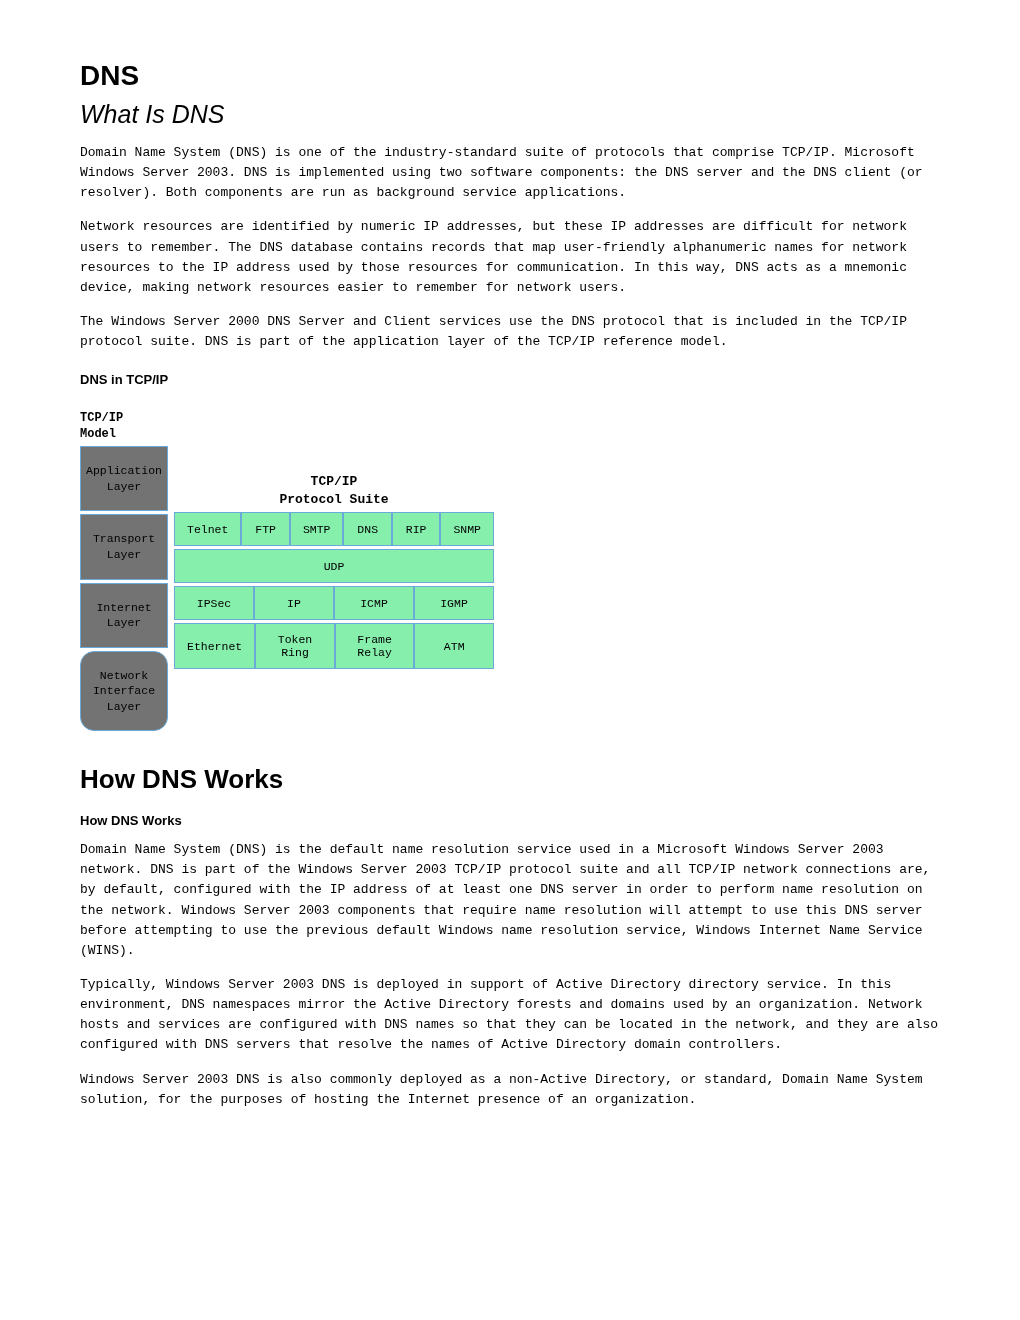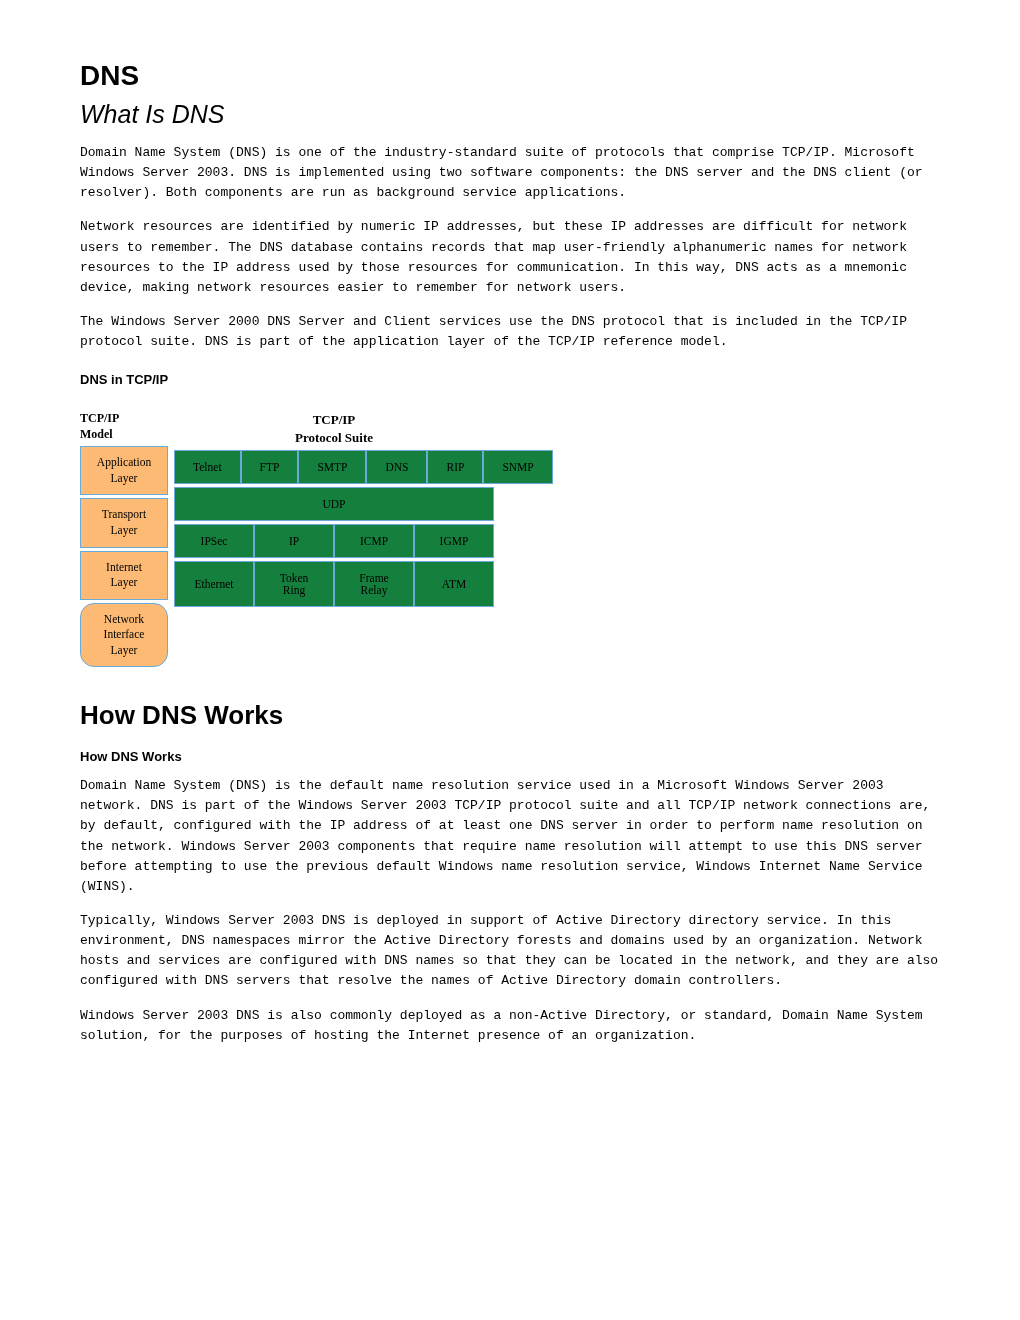--- a/index.html
+++ b/index.html
@@ -56,47 +56,47 @@
       font-family: Liberation Mono, monospace;
     }
 
     .diagram-section {
       margin: 20px 0 30px 0;
     }
 
     
     .diagram-wrapper {
       display: flex;
-      align-items: flex-start;
+      align-items: center;
       margin-top: 24px;
-      font-family: Liberation Serif, serif;
+      font-family: Liberation Mono, monospace;
     }
 
     .left-col {
       display: flex;
       flex-direction: column;
       align-items: center;
       margin-right: 6px;
     }
 
     .left-col-header {
       font-size: 12px;
       font-weight: bold;
       line-height: 1.3;
       text-align: left;
       margin-bottom: 4px;
       align-self: flex-start;
     }
 
     .layer-box {
-      background: #fdba74;
+      background: #737373;
       border: 1px solid #6aaad8;
       text-align: center;
       font-size: 11.5px;
-      padding: 8px 6px;
+      padding: 16px 6px;
       width: 88px;
       margin-bottom: 3px;
       line-height: 1.35;
       min-height: 34px;
       display: flex;
       align-items: center;
       justify-content: center;
     }
 
     .layer-box.tall {
@@ -119,25 +119,25 @@
     }
 
     .proto-row {
       display: flex;
       flex-direction: row;
       margin-bottom: 3px;
       width: 320px;
     }
 
     .proto-cell {
-      background: #15803d;
+      background: #86efac;
       border: 1px solid #6aaad8;
       text-align: center;
       font-size: 11.5px;
-      padding: 5px 18px;
+      padding: 5px 12px;
       flex: 1;
       min-height: 34px;
       display: flex;
       align-items: center;
       justify-content: center;
     }
 
     .proto-cell.flex2 { flex: 2; }
     .proto-cell.flex3 { flex: 3; }
 

